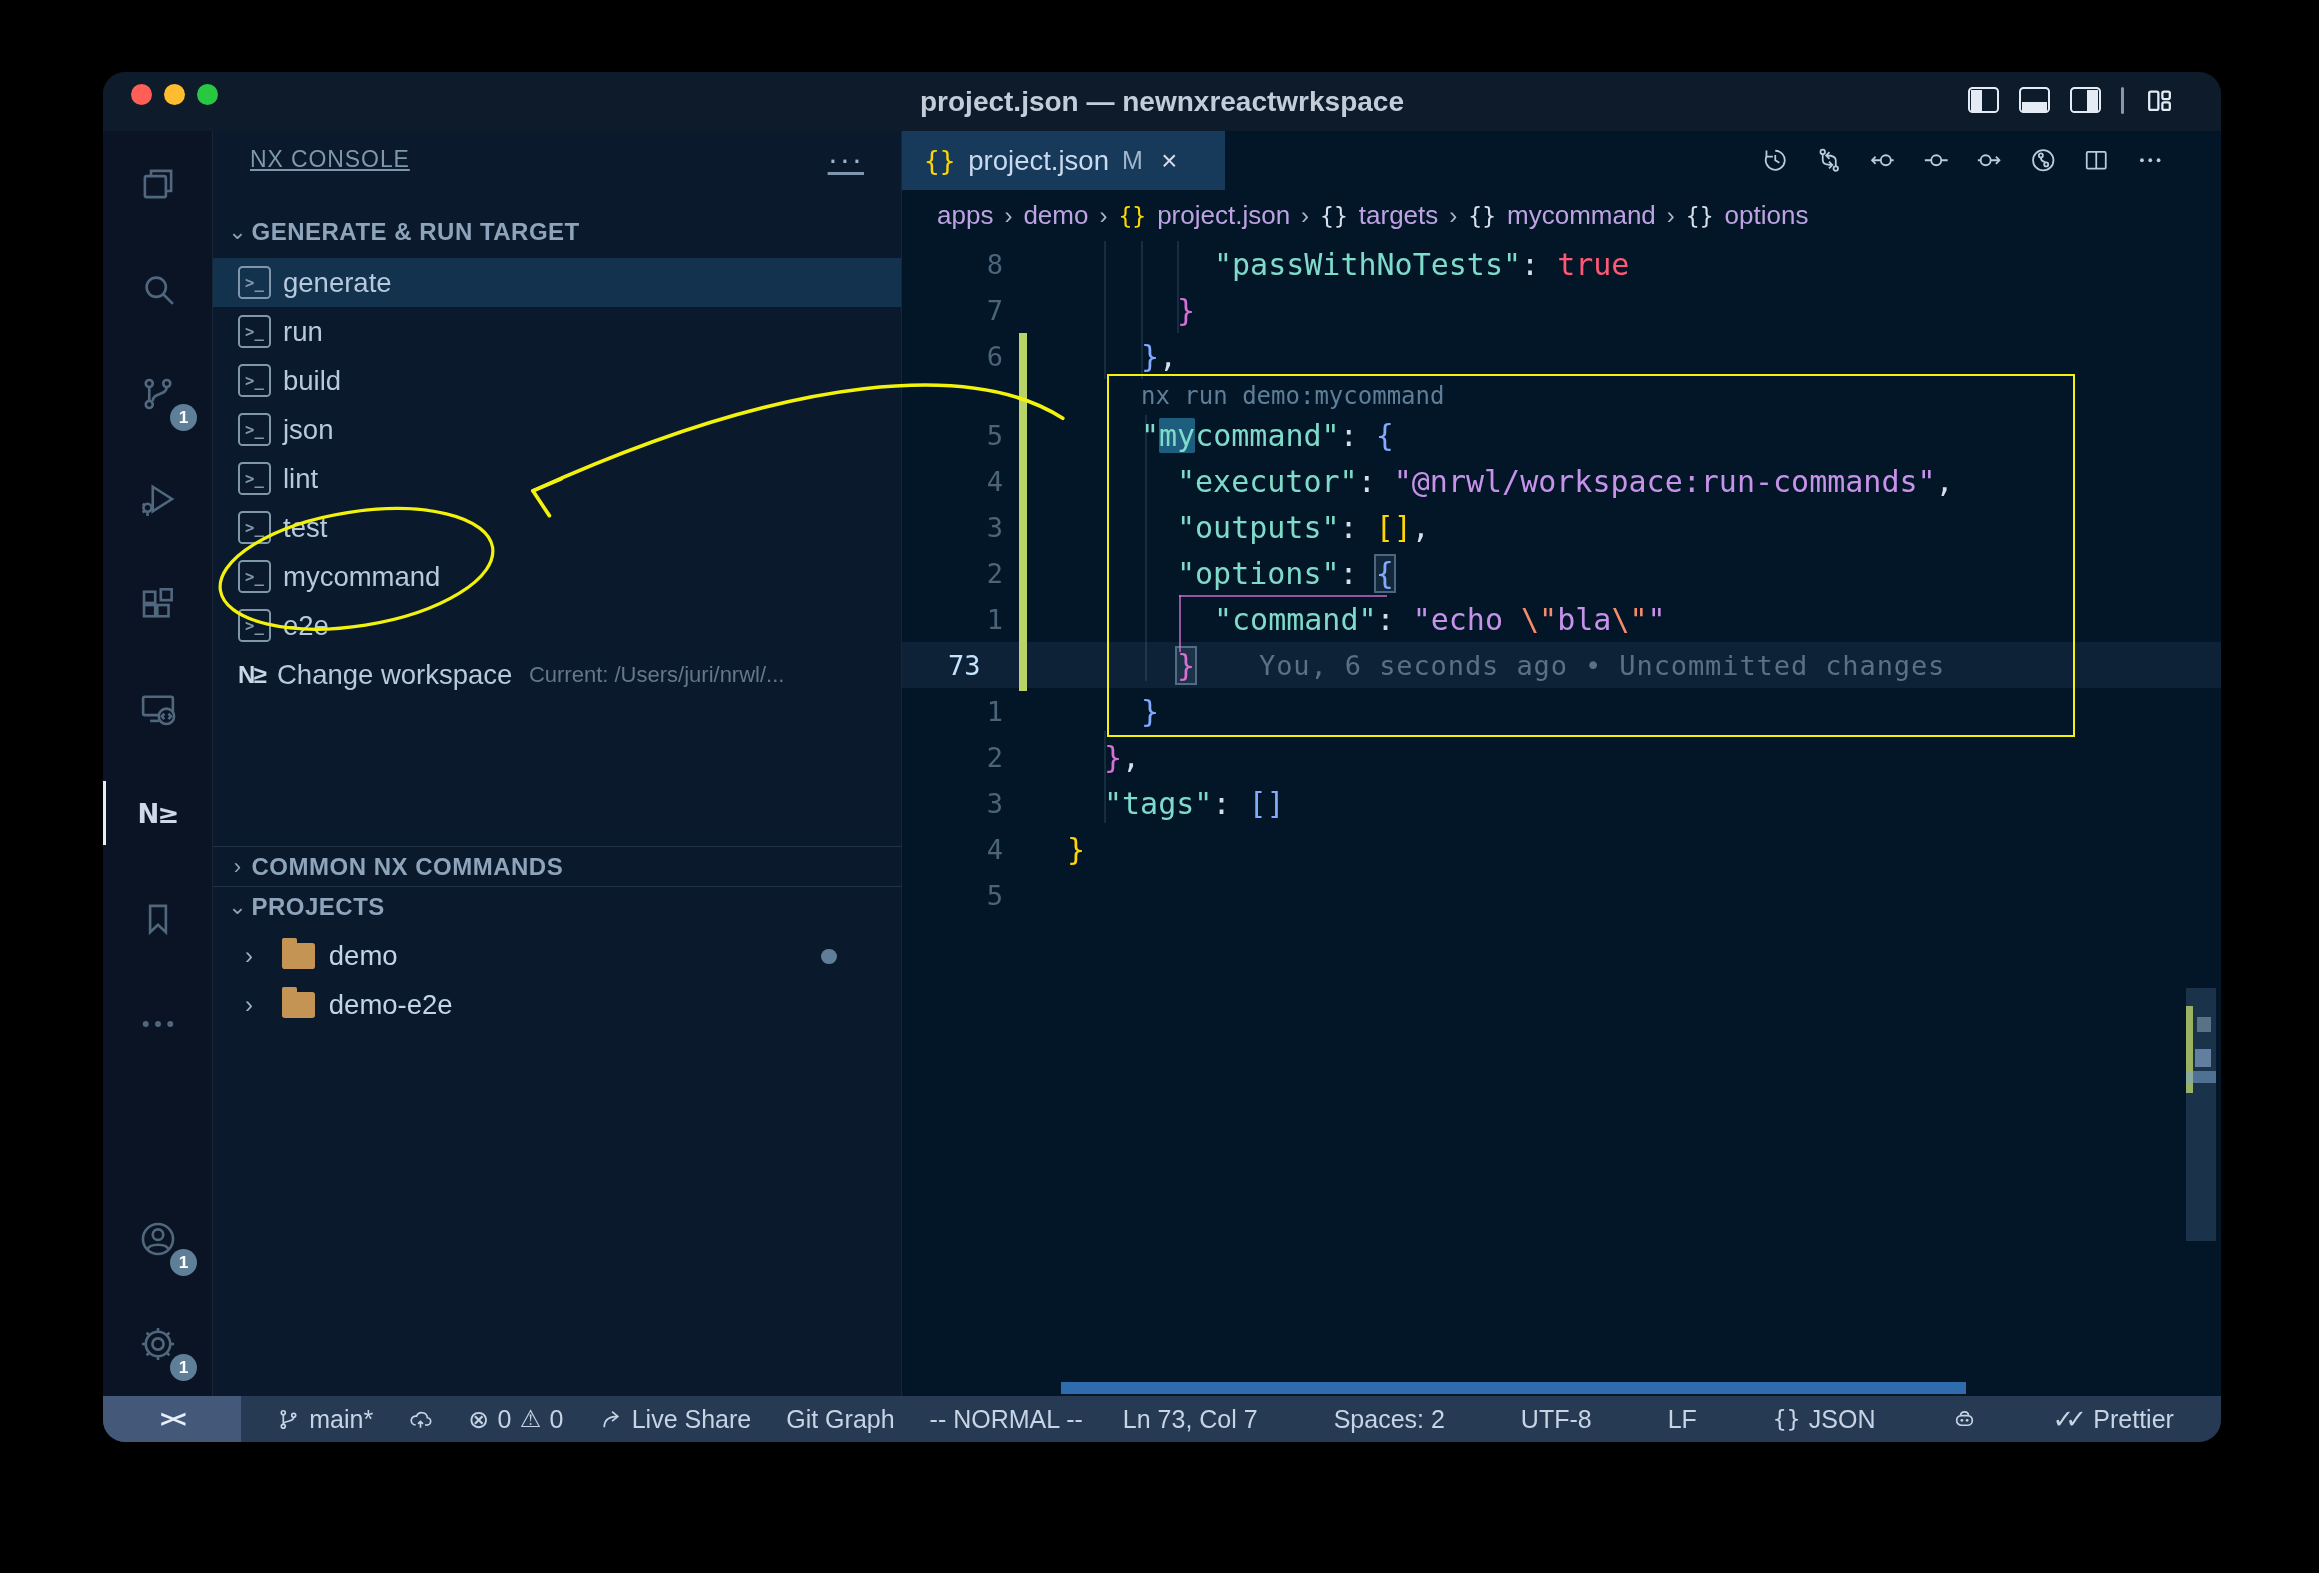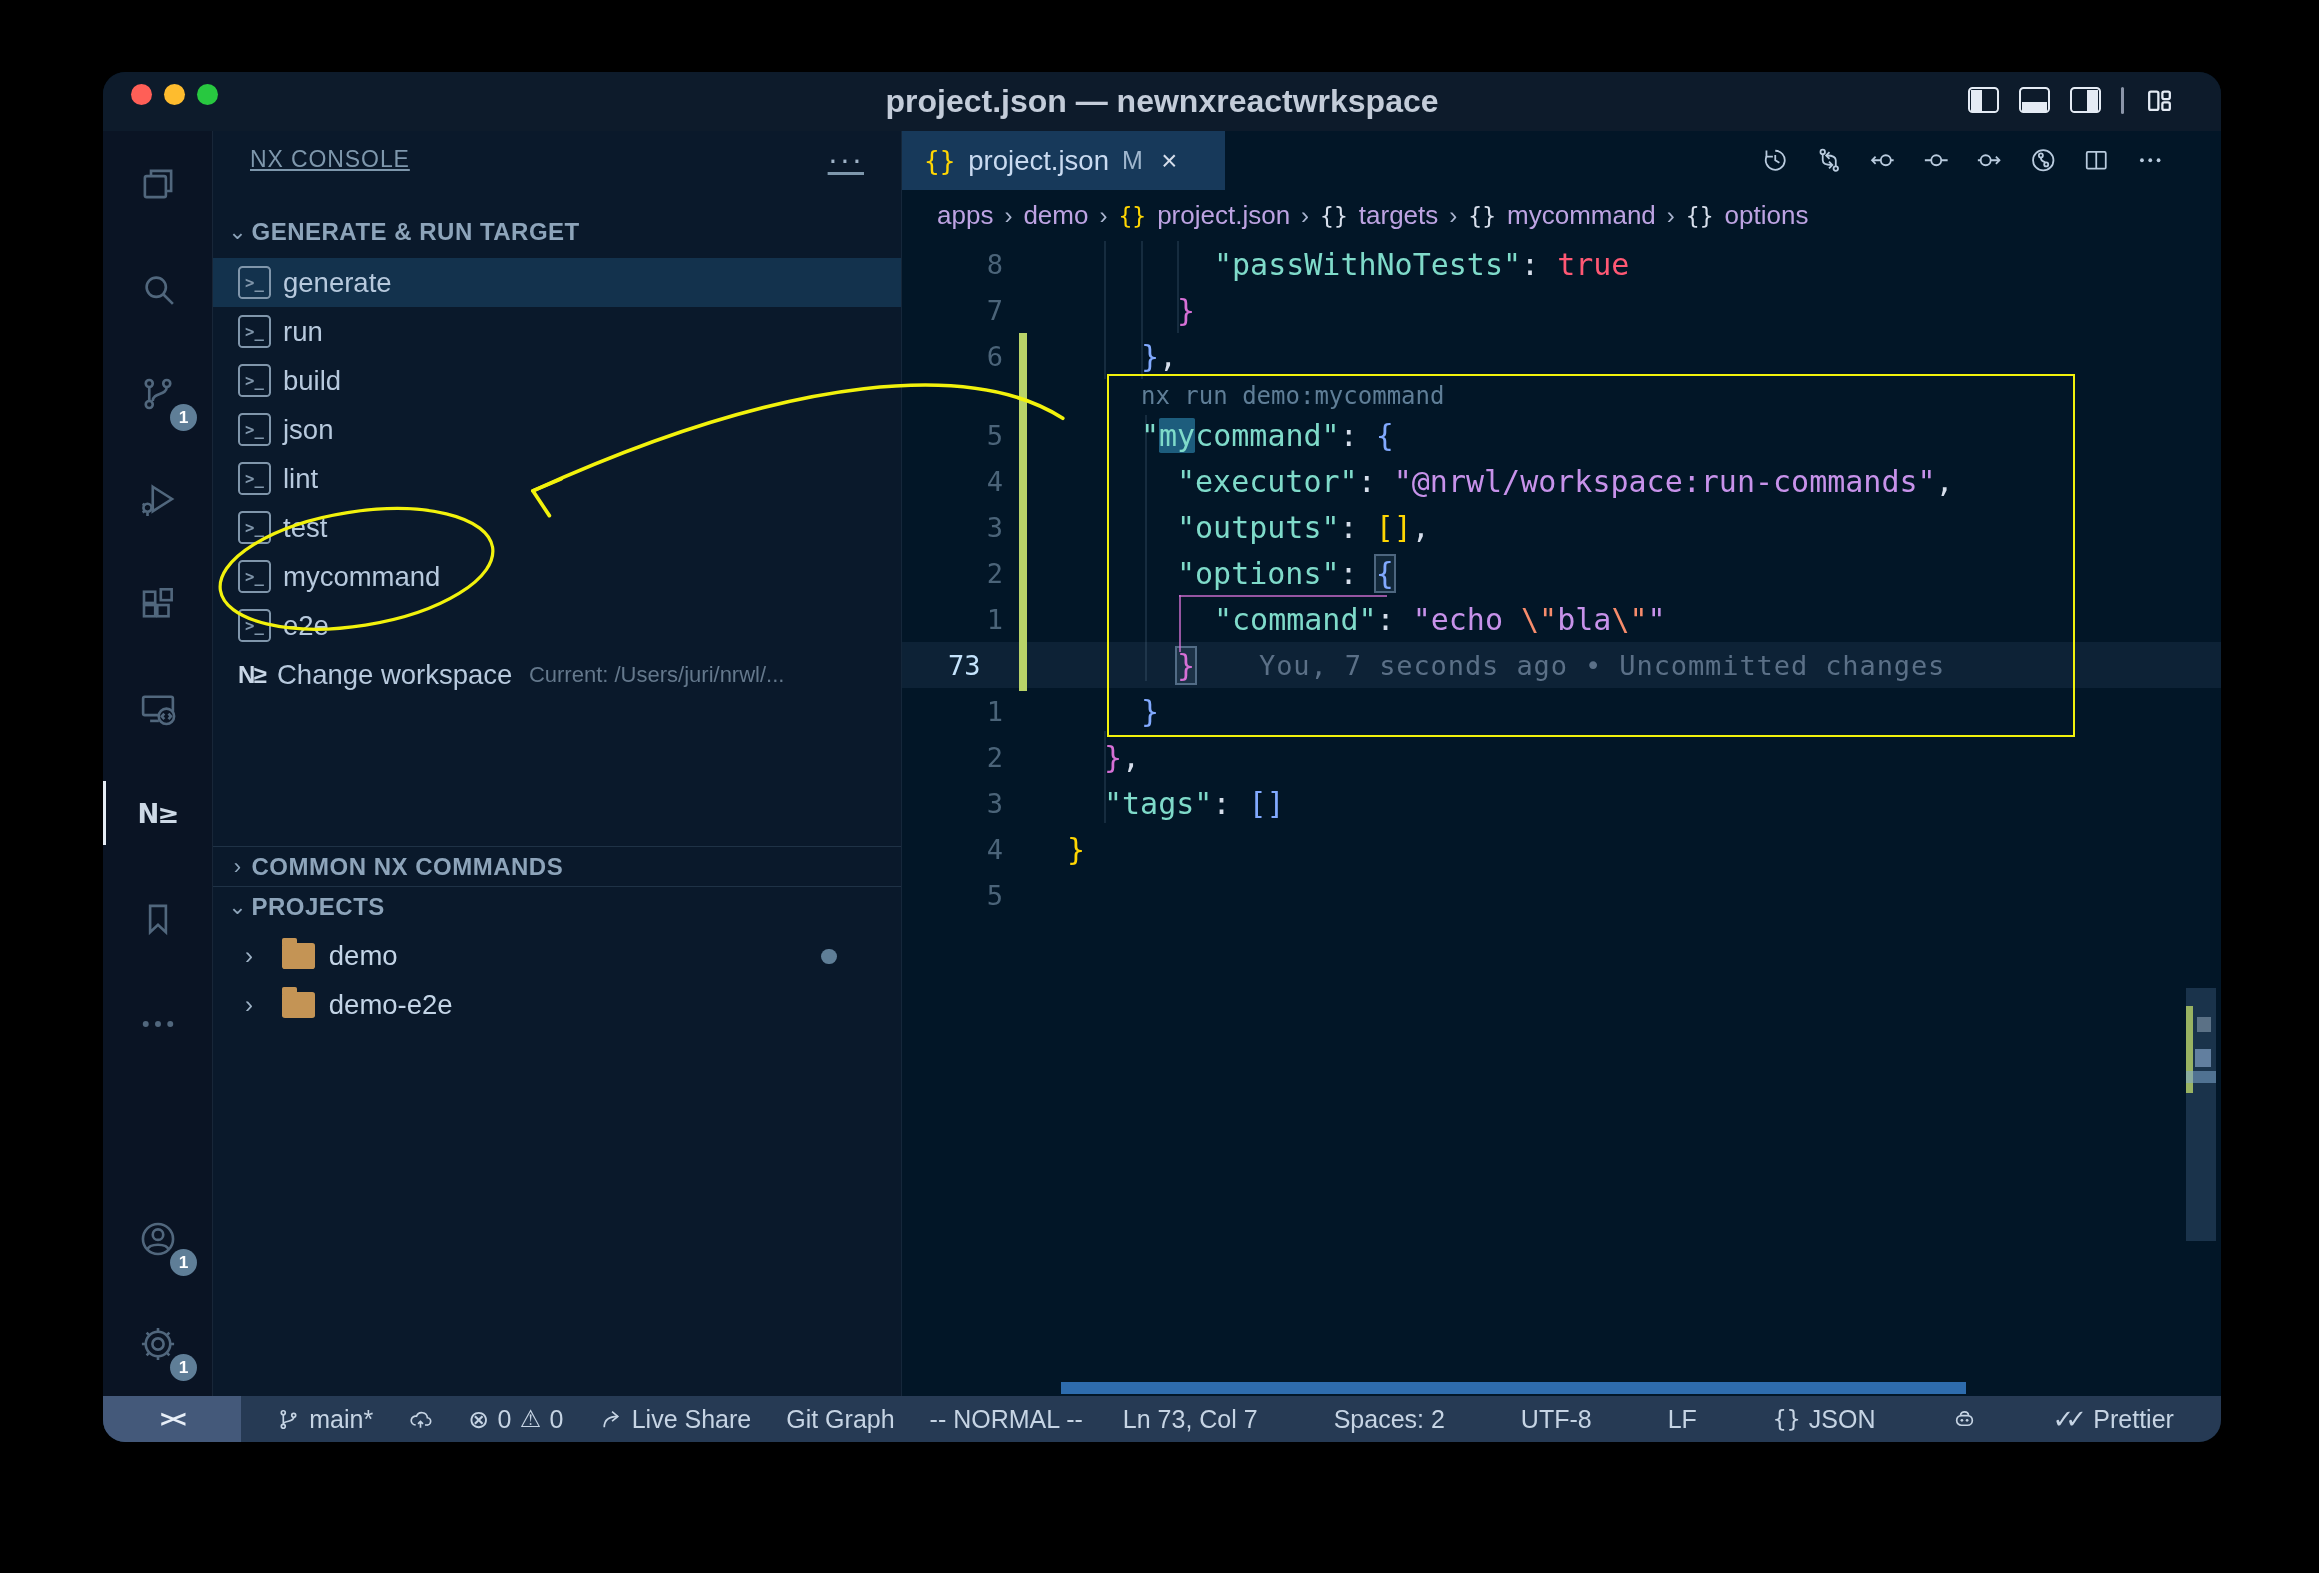--- a/index.html
+++ b/index.html
@@ -7,21 +7,21 @@
               font-family:"Liberation Sans","DejaVu Sans",sans-serif; }
   .window { position:absolute; left:103px; top:72px; width:2118px; height:1370px;
             background:#021627; border-radius:22px; overflow:hidden;
             display:flex; flex-direction:column; }
   
   .titlebar { height:59px; background:#0d1b2b; position:relative; flex:none;
               display:flex; align-items:center; justify-content:center; }
   .traffic { position:absolute; left:27.5px; top:12px; display:flex; gap:12px; }
   .tl { width:21px; height:21px; border-radius:50%; }
   .tl.r { background:#ff5f57; } .tl.y { background:#febc2e; } .tl.g { background:#28c840; }
-  .wtitle { color:#c3ccd9; font-size:32px; font-weight:600;text-align:right; }
+  .wtitle { color:#c3ccd9; font-size:28px; font-weight:600;text-align:right; }
   .win-icons { position:absolute; right:46px; top:14.7px; display:flex; gap:20px; align-items:center; }
   .wi { width:31px; height:26px; border:2.8px solid #e4ebf4; border-radius:4.6px; position:relative; }
   .wi .fill { position:absolute; background:#e4ebf4; }
   .wi.left .fill { left:0.9px; top:0.9px; bottom:0.9px; width:11px; }
   .wi.bottom .fill { left:0.9px; right:0.9px; bottom:0.9px; height:8.3px; }
   .wi.right .fill { right:0.9px; top:0.9px; bottom:0.9px; width:11px; }
   .wi-sep { width:2.8px; height:27.5px; background:#8a95a8; border-radius:1.8px; }
   .wi-layout { width:31px; height:27.5px; color:#e4ebf4; }
   
   .main { flex:1; display:flex; min-height:0; }
@@ -384,21 +384,21 @@
         <div id="code-lines">
             <div class="code-line"><span class="ln">8</span><span class="codetxt" style="padding-left: 211px;"><span style="color: rgb(127, 219, 202);">"passWithNoTests"</span><span style="color: rgb(214, 222, 235);">: </span><span style="color: rgb(255, 88, 116);">true</span></span></div>
             <div class="code-line"><span class="ln">7</span><span class="codetxt" style="padding-left: 174px;"><span style="color: rgb(214, 112, 214);">}</span></span></div>
             <div class="code-line"><span class="ln">6</span><span class="codetxt" style="padding-left: 138px;"><span style="color: rgb(130, 170, 255);">}</span><span style="color: rgb(214, 222, 235);">,</span></span></div>
             <div class="code-line lens"><span class="ln"></span><span class="codetxt" style="padding-left: 138px; color: rgb(95, 126, 151);">nx run demo:mycommand</span></div>
             <div class="code-line"><span class="ln">5</span><span class="codetxt" style="padding-left: 138px;"><span style="color: rgb(127, 219, 202);">"</span><span class="seltext" style="color: rgb(127, 219, 202); background: rgb(29, 93, 125);">my</span><span style="color: rgb(127, 219, 202);">command"</span><span style="color: rgb(214, 222, 235);">: </span><span style="color: rgb(130, 170, 255);">{</span></span></div>
             <div class="code-line"><span class="ln">4</span><span class="codetxt" style="padding-left: 174px;"><span style="color: rgb(127, 219, 202);">"executor"</span><span style="color: rgb(214, 222, 235);">: </span><span style="color: rgb(199, 146, 234);">"@nrwl/workspace:run-commands"</span><span style="color: rgb(214, 222, 235);">,</span></span></div>
             <div class="code-line"><span class="ln">3</span><span class="codetxt" style="padding-left: 174px;"><span style="color: rgb(127, 219, 202);">"outputs"</span><span style="color: rgb(214, 222, 235);">: </span><span style="color: rgb(255, 214, 2);">[]</span><span style="color: rgb(214, 222, 235);">,</span></span></div>
             <div class="code-line"><span class="ln">2</span><span class="codetxt" style="padding-left: 174px;"><span style="color: rgb(127, 219, 202);">"options"</span><span style="color: rgb(214, 222, 235);">: </span><span class="bracketbox" style="color: rgb(130, 170, 255);">{</span></span></div>
             <div class="code-line"><span class="ln">1</span><span class="codetxt" style="padding-left: 211px;"><span style="color: rgb(127, 219, 202);">"command"</span><span style="color: rgb(214, 222, 235);">: </span><span style="color: rgb(199, 146, 234);">"echo </span><span style="color: rgb(247, 140, 108);">\"</span><span style="color: rgb(199, 146, 234);">bla</span><span style="color: rgb(247, 140, 108);">\"</span><span style="color: rgb(199, 146, 234);">"</span></span></div>
-            <div class="code-line cur"><span class="ln lncur">73</span><span class="codetxt" style="padding-left: 174px;"><span class="bracketbox" style="color: rgb(214, 112, 214);">}</span><span class="blame">You, 7 seconds ago • Uncommitted changes</span></span></div>
+            <div class="code-line cur"><span class="ln lncur">73</span><span class="codetxt" style="padding-left: 174px;"><span class="bracketbox" style="color: rgb(214, 112, 214);">}</span><span class="blame">You, 6 seconds ago • Uncommitted changes</span></span></div>
             <div class="code-line"><span class="ln">1</span><span class="codetxt" style="padding-left: 138px;"><span style="color: rgb(130, 170, 255);">}</span></span></div>
             <div class="code-line"><span class="ln">2</span><span class="codetxt" style="padding-left: 101px;"><span style="color: rgb(214, 112, 214);">}</span><span style="color: rgb(214, 222, 235);">,</span></span></div>
             <div class="code-line"><span class="ln">3</span><span class="codetxt" style="padding-left: 101px;"><span style="color: rgb(127, 219, 202);">"tags"</span><span style="color: rgb(214, 222, 235);">: </span><span style="color: rgb(130, 170, 255);">[]</span></span></div>
             <div class="code-line"><span class="ln">4</span><span class="codetxt" style="padding-left: 64px;"><span style="color: rgb(255, 214, 2);">}</span></span></div>
             <div class="code-line"><span class="ln">5</span><span class="codetxt" style="padding-left: 64px;"></span></div>
           </div>
         <div class="annot-box"></div>
         <div class="hscroll"></div>
         <div class="vscroll">
           <span class="vs-green"></span>

